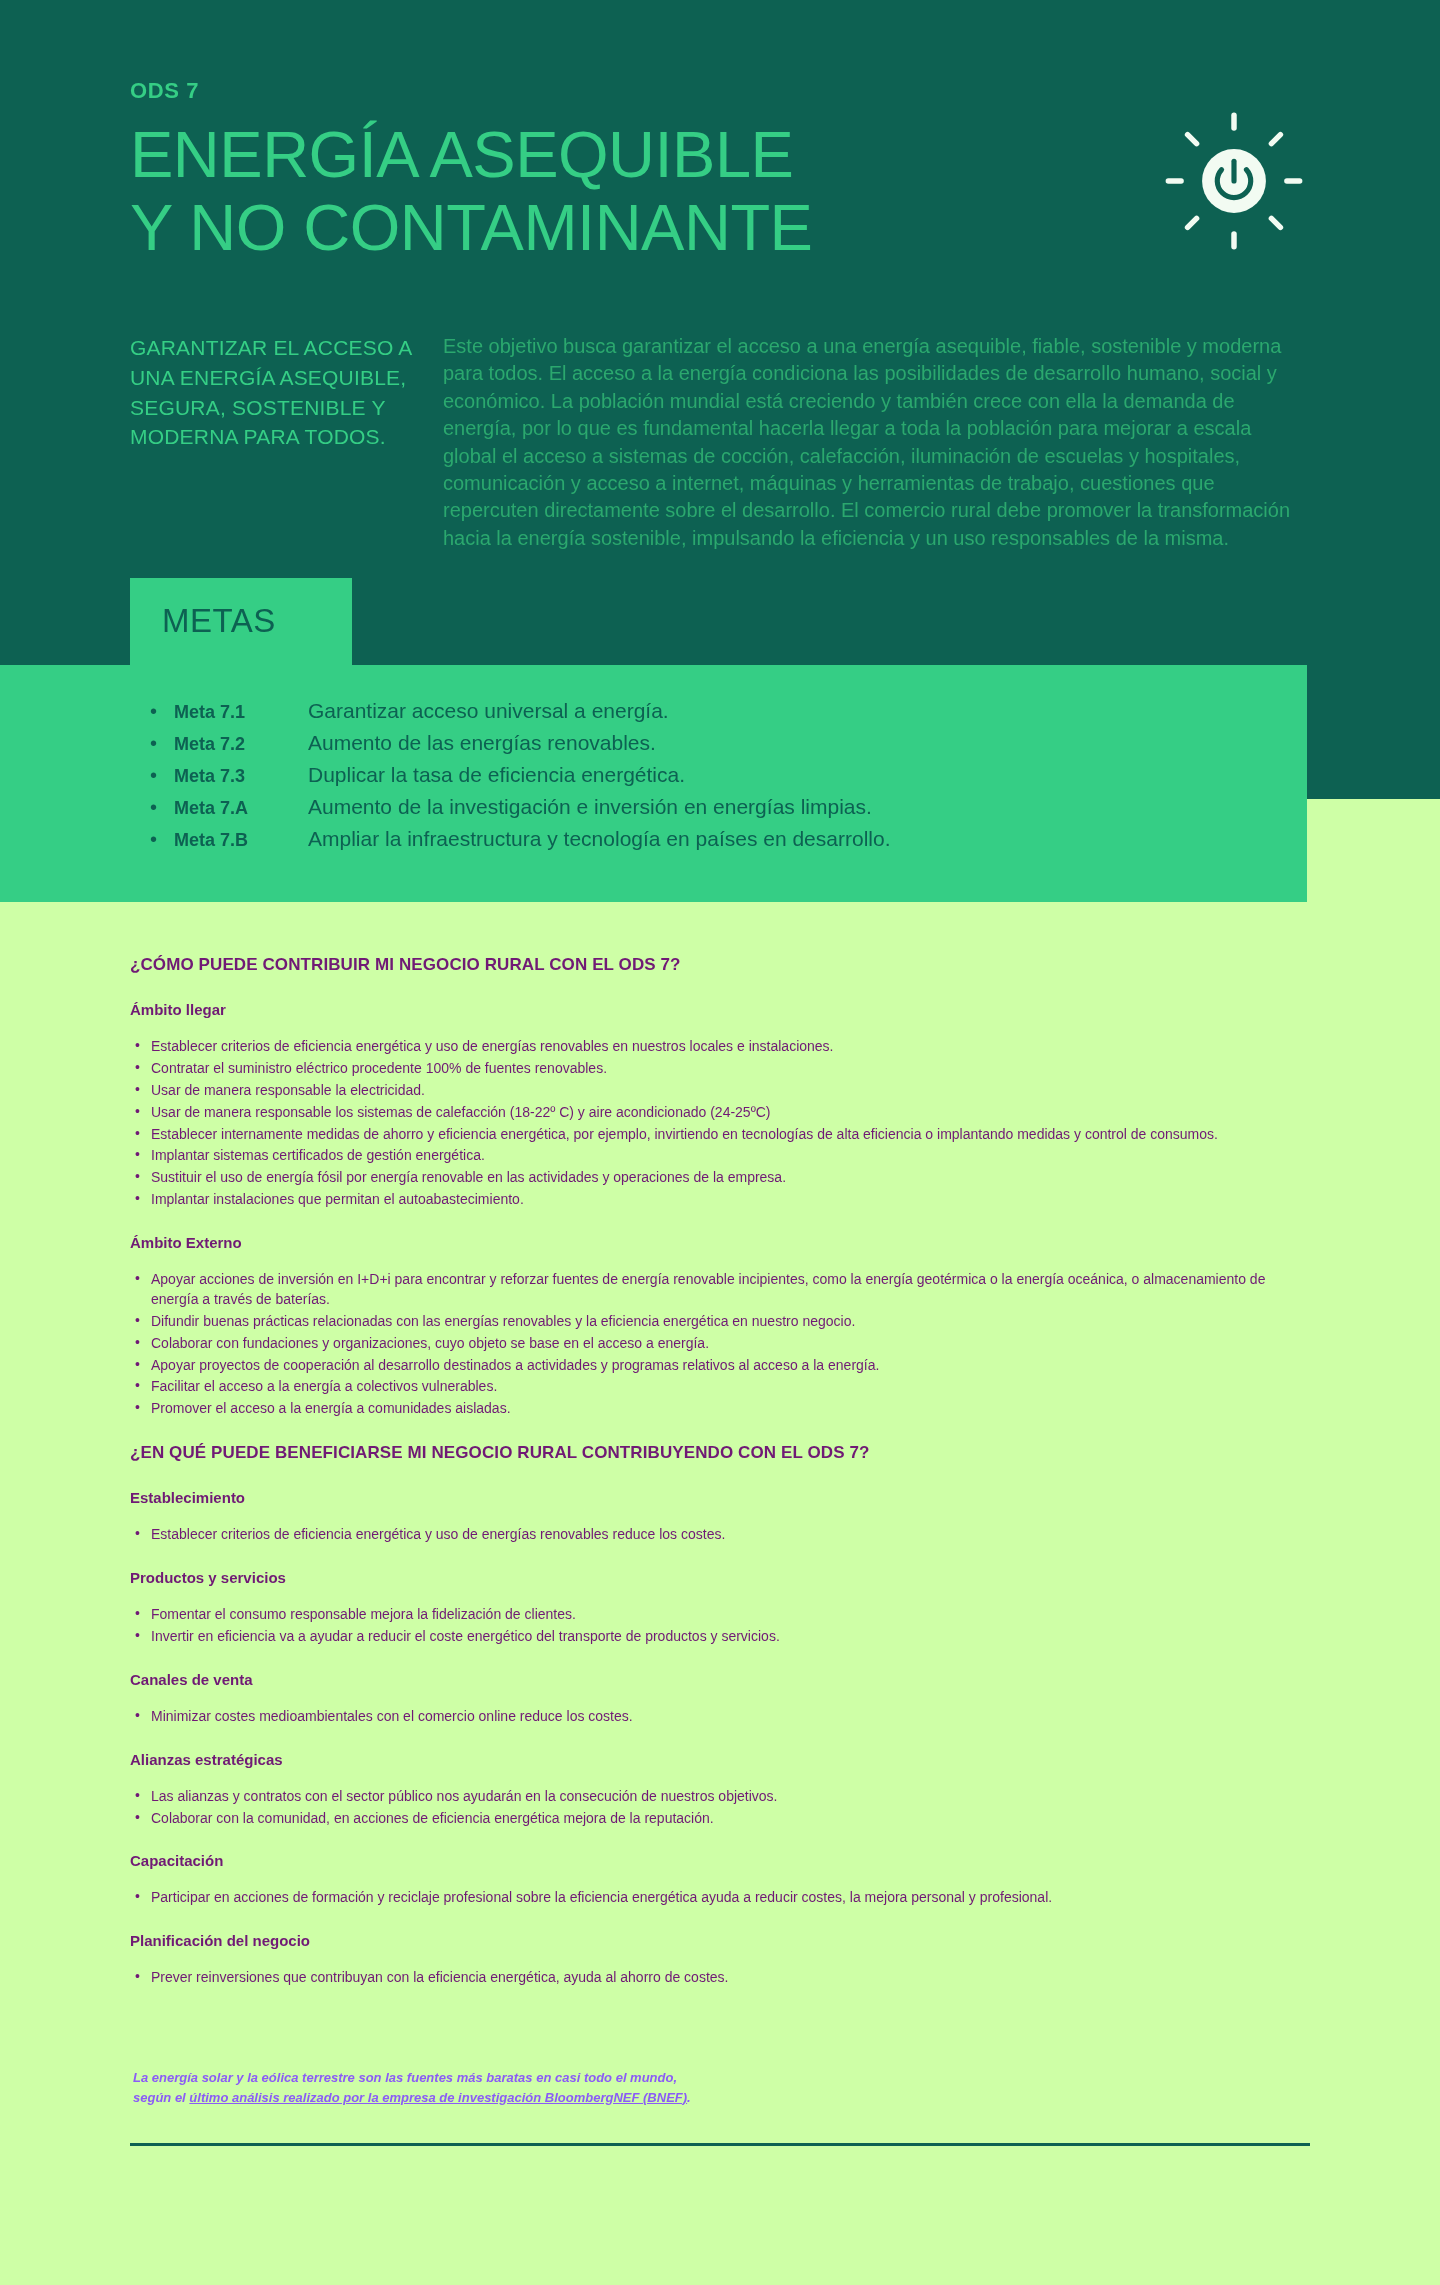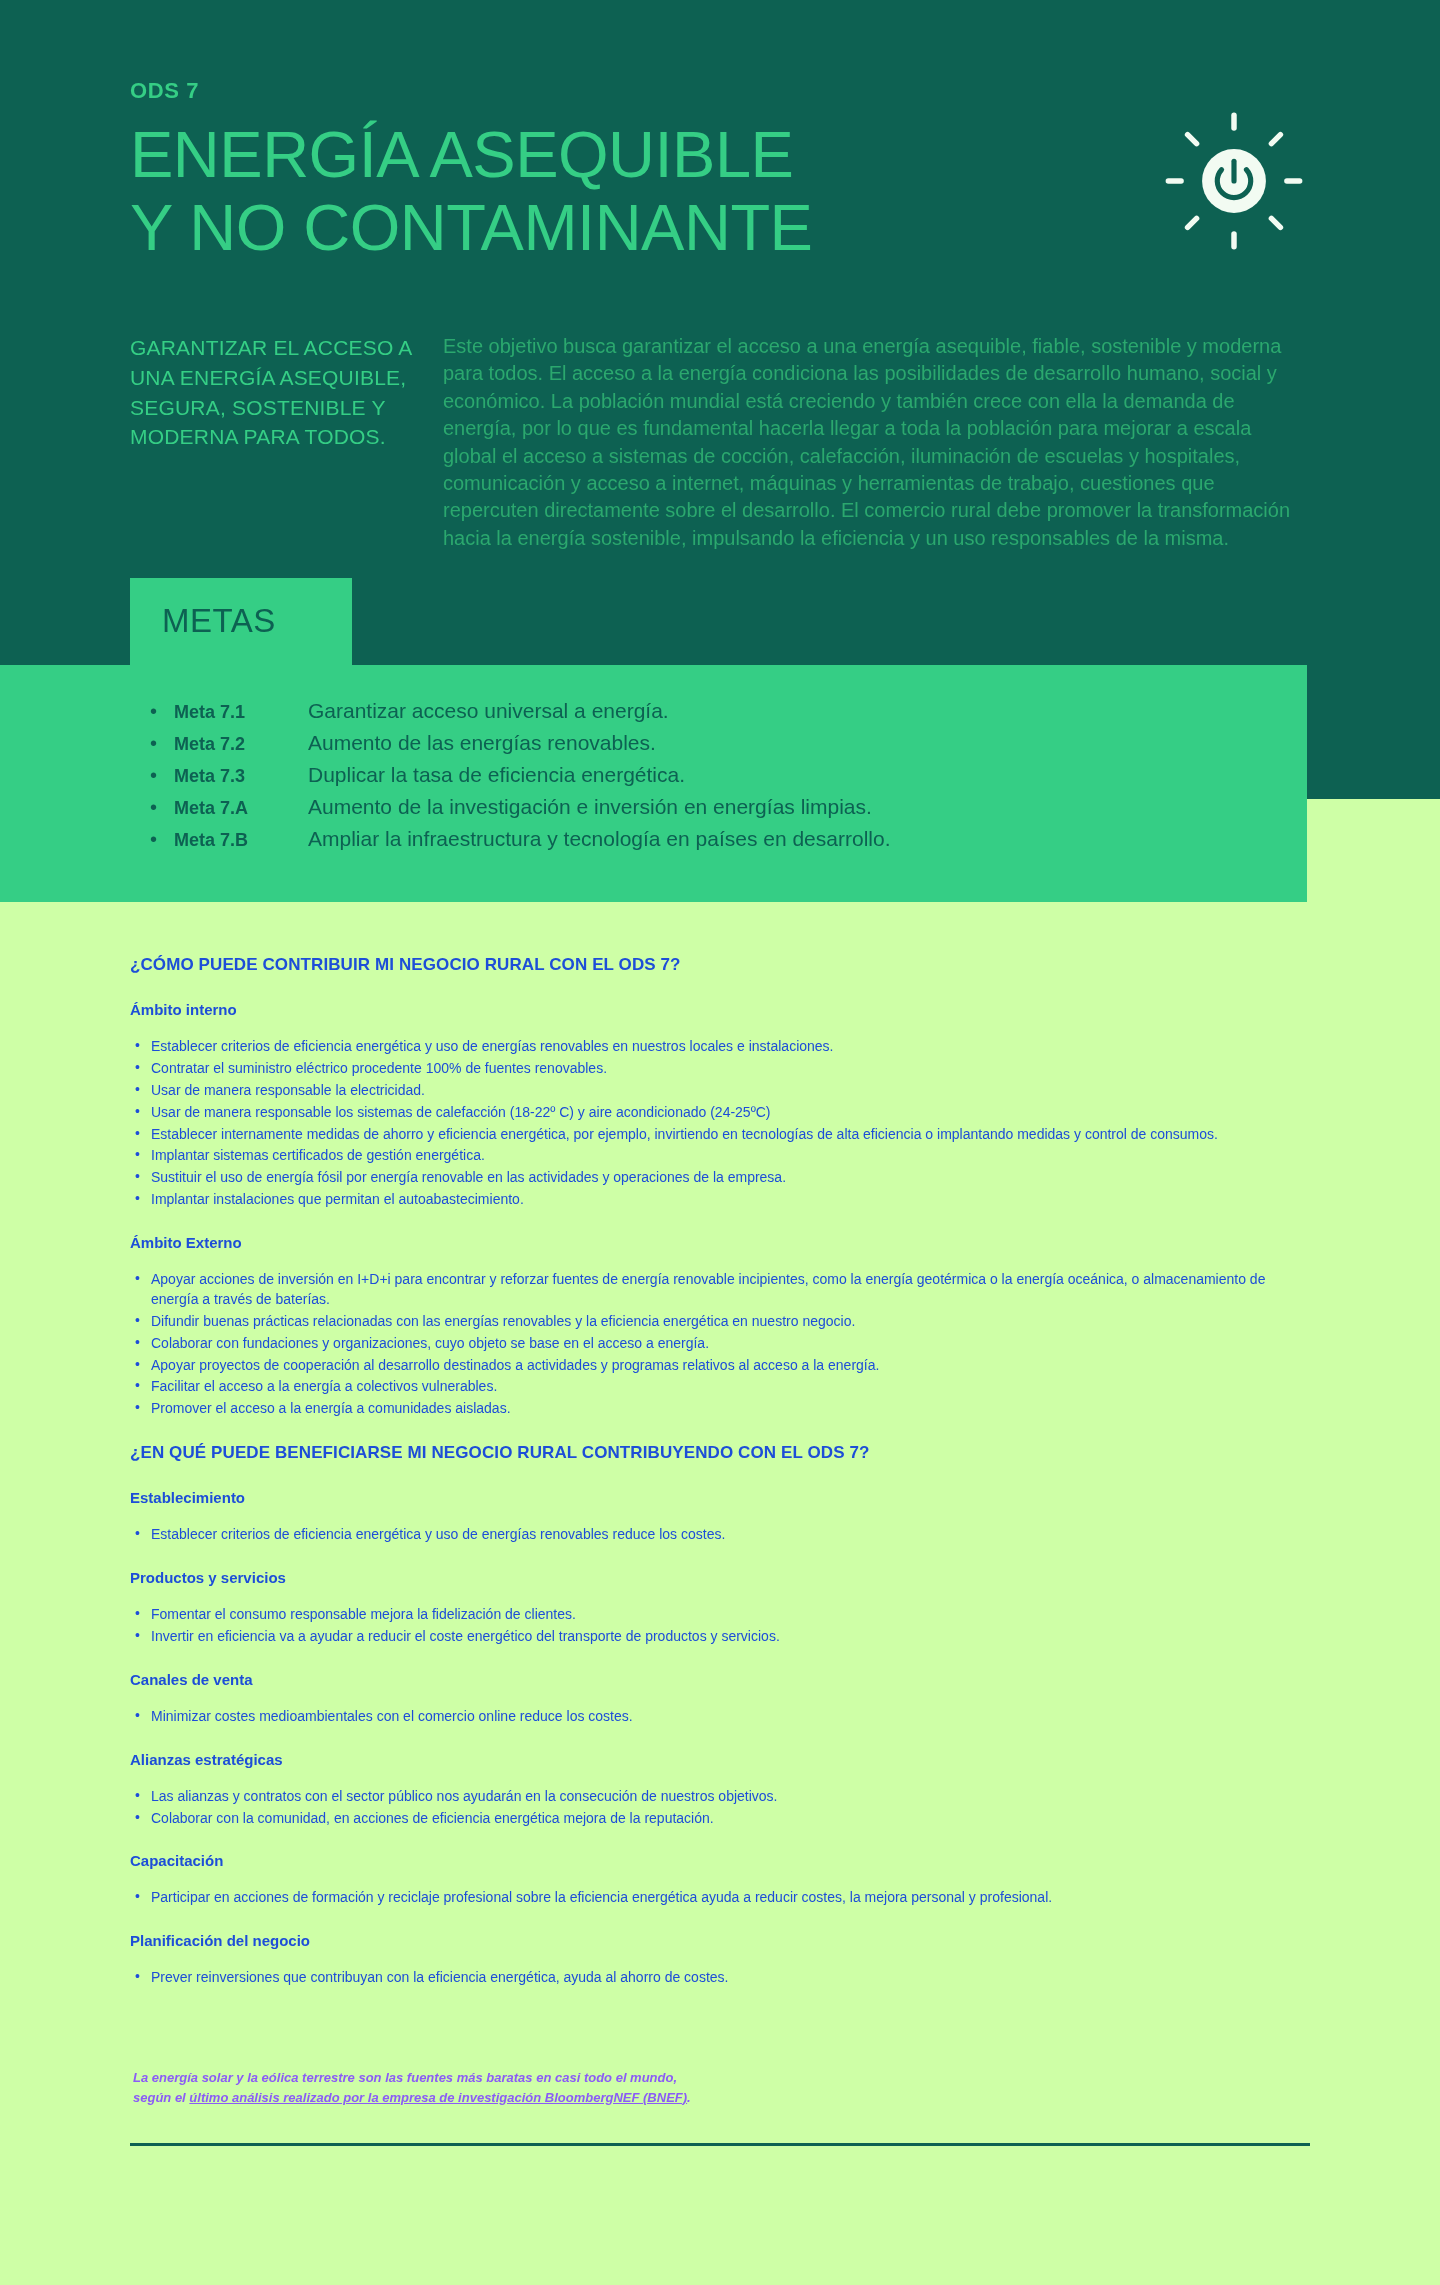--- a/index.html
+++ b/index.html
@@ -135,21 +135,21 @@
   .meta-text {
     font-size: 21px;
   }
 
   
   .body-area {
     position: absolute;
     left: 130px;
     top: 955px;
     width: 1185px;
-    color: #1d4ed8;
+    color: #701a75;
   }
   .q-title {
     font-size: 17px;
     font-weight: bold;
     letter-spacing: 0.1px;
     margin: 0 0 26px 0;
   }
   .q-title.second { margin-top: 8px; }
   .sub-title {
     font-size: 15px;
@@ -271,21 +271,21 @@
         <span class="meta-code">Meta 7.B</span>
         <span class="meta-text">Ampliar la infraestructura y tecnología en países en desarrollo.</span>
       </li>
     </ul>
 </div>
 
 <div class="body-area">
 
   <div class="q-title">¿CÓMO PUEDE CONTRIBUIR MI NEGOCIO RURAL CON EL ODS 7?</div>
 
-  <div class="sub-title">Ámbito interno</div>
+  <div class="sub-title">Ámbito llegar</div>
   <ul class="body-list" id="list-internal">
       <li>Establecer criterios de eficiencia energética y uso de energías renovables en nuestros locales e instalaciones.</li>
       <li>Contratar el suministro eléctrico procedente 100% de fuentes renovables.</li>
       <li>Usar de manera responsable la electricidad.</li>
       <li>Usar de manera responsable los sistemas de calefacción (18-22º C) y aire acondicionado (24-25ºC)</li>
       <li>Establecer internamente medidas de ahorro y eficiencia energética, por ejemplo, invirtiendo en tecnologías de alta eficiencia o implantando medidas y control de consumos.</li>
       <li>Implantar sistemas certificados de gestión energética.</li>
       <li>Sustituir el uso de energía fósil por energía renovable en las actividades y operaciones de la empresa.</li>
       <li>Implantar instalaciones que permitan el autoabastecimiento.</li>
     </ul>

